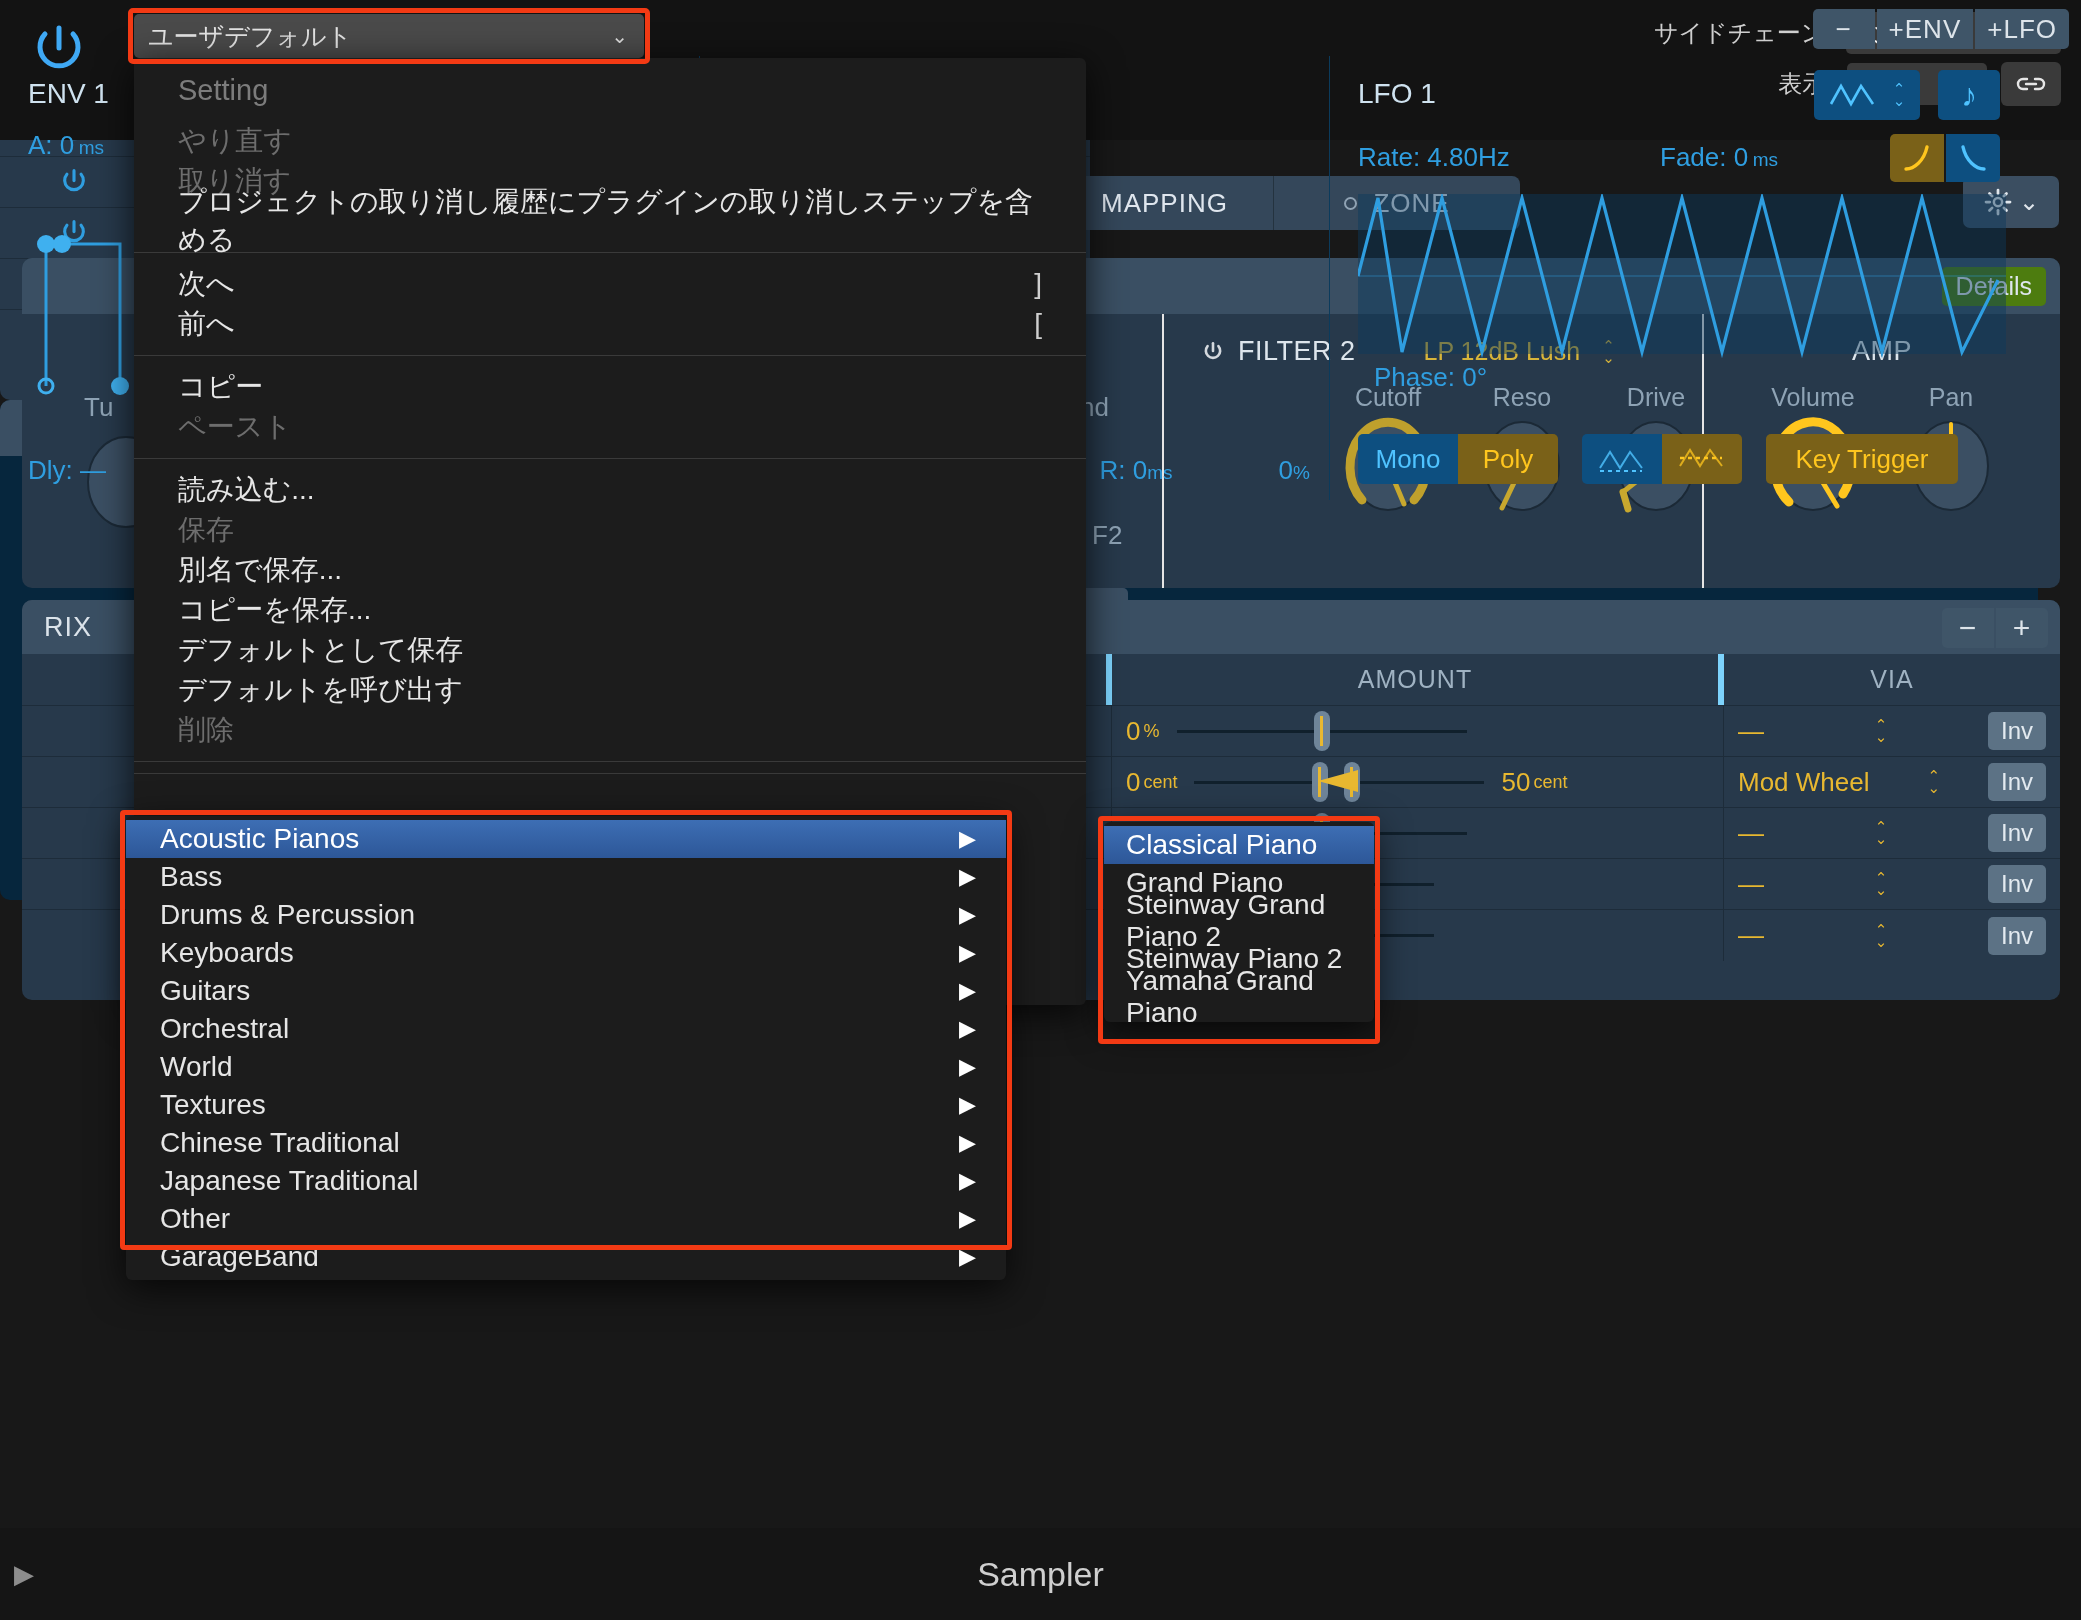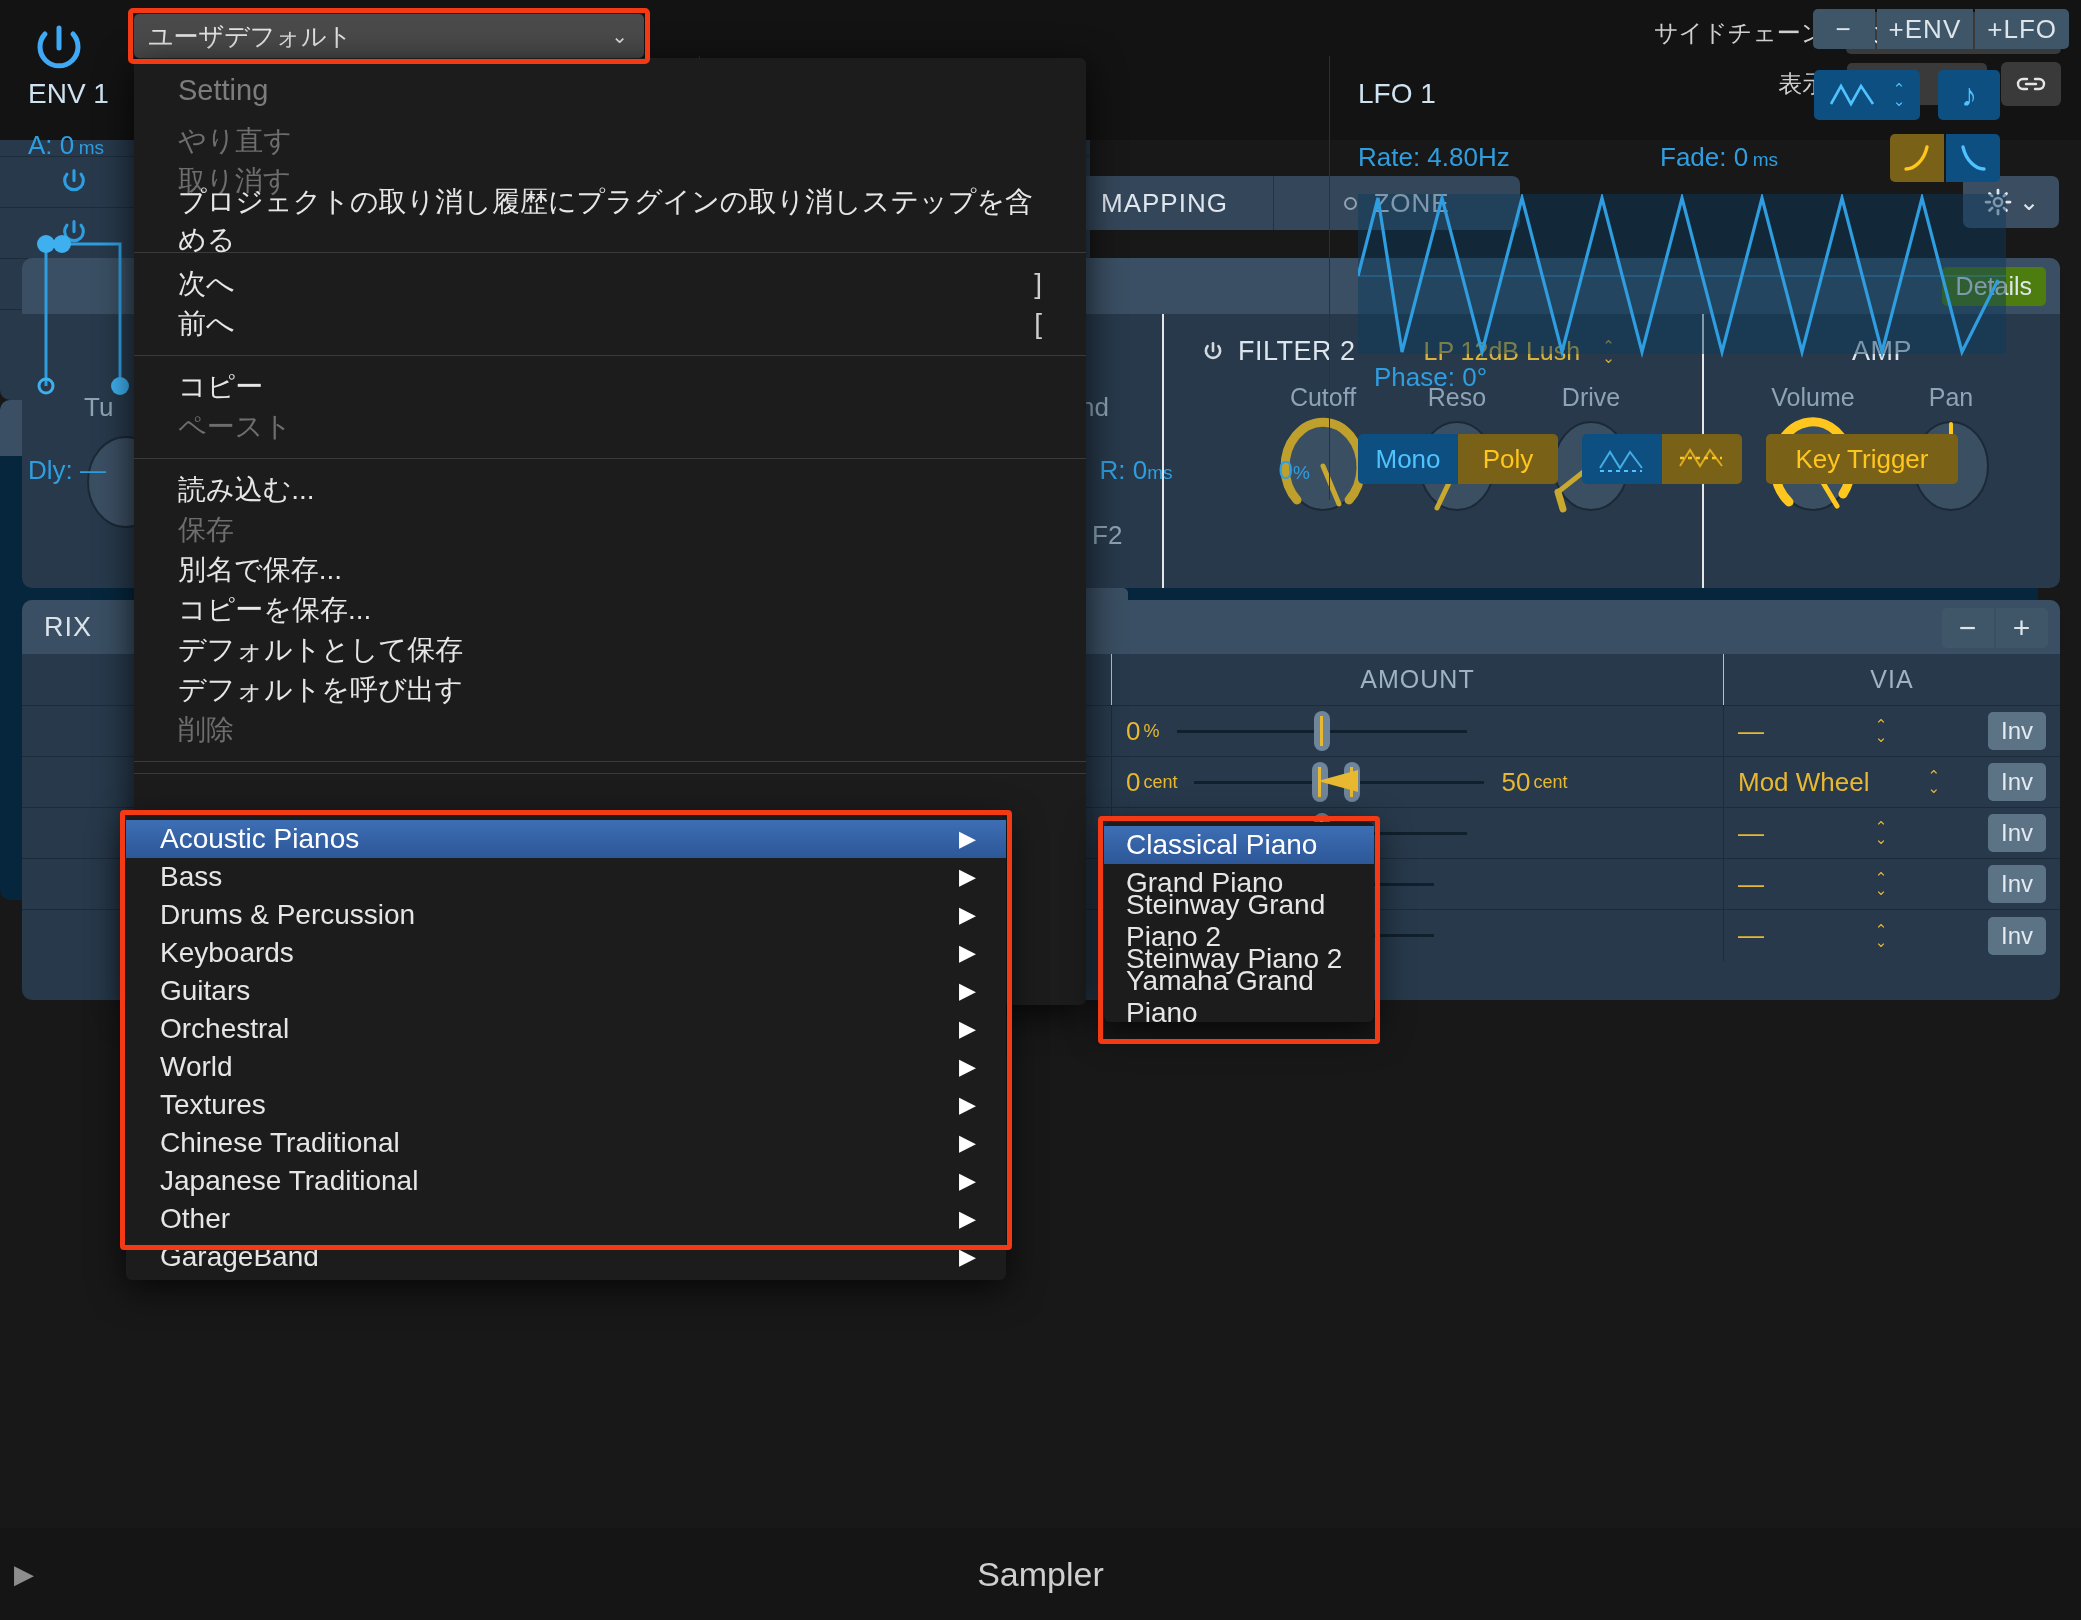--- a/index.html
+++ b/index.html
@@ -69,21 +69,21 @@
 
   
   .matrix-panel { left: 22px; top: 600px; width: 2038px; height: 400px; }
   .mx-head { height: 54px; background:#3a4f63; border-radius:10px 10px 0 0; display:flex; align-items:center; padding-left:22px; color:#dbe3ea; font-size:27px; letter-spacing:1px;}
   .mx-pm { position:absolute; right: 12px; top: 8px; display:flex; }
   .mx-pm div { width: 52px; height: 40px; background:#3f5568; display:flex; align-items:center; justify-content:center; color:#dde4ea; font-size:30px;}
   .mx-pm div:first-child { border-radius: 5px 0 0 5px; }
   .mx-pm div:last-child { border-radius: 0 5px 5px 0; margin-left:2px;}
 
   .mx-colhead { display:flex; height: 52px; border-bottom: 1px solid #1d2c3a; }
-  .mx-colhead .c { display:flex; align-items:center; justify-content:center; color:#9fb2c2; font-size:25px; letter-spacing:1px; border-right:1px solid #7dd3fc;}
+  .mx-colhead .c { display:flex; align-items:center; justify-content:center; color:#9fb2c2; font-size:25px; letter-spacing:1px; border-right:6px solid #7dd3fc;}
   .mx-row { display:flex; height: 51px; border-bottom: 1px solid #1d2c3a; }
   .mx-row .c { display:flex; align-items:center; border-right:1px solid #1d2c3a; }
   .amt-val { color:#e8b830; font-size:26px; }
   .amt-unit { color:#e8b830; font-size:18px; margin-left:3px;}
   .slider-track { height:3px; background:#10202c; flex:1; position:relative; }
   .slider-handle { position:absolute; width:16px; height:40px; background:#6f8599; border-radius:8px; top:-19px; }
   .slider-handle:after{content:""; position:absolute; left:6px; top:5px; width:3px; height:30px; background:#e8b830;}
   .via-val { color:#e8b830; font-size:26px; }
   .inv-btn { width:58px; height:38px; background:#5c7285; border-radius:5px; color:#e3eaf0; display:flex; align-items:center; justify-content:center; font-size:24px;}
 
@@ -238,21 +238,21 @@
           <path d="M12 4v7" stroke="#d4d9de" stroke-width="2.4" stroke-linecap="round"></path>
           <path d="M7 6.5a6.6 6.6 0 1 0 10 0" stroke="#d4d9de" stroke-width="2.4" fill="none" stroke-linecap="round"></path>
         </svg>
         <span class="mod-title">FILTER 2</span>
         <span class="mod-sub" style="margin-left:56px">LP 12dB Lush</span>
         <span class="stepper" style="color:#d8b53a">
             <i>⌃</i>
             <i>⌄</i>
           </span>
       </div>
-      <div style="display:flex;justify-content:center;gap:42px;padding-left:48px;margin-top:16px;">
+      <div style="display:flex;justify-content:flex-end;gap:42px;padding-left:48px;margin-top:16px;">
         <div>
           <div class="knob-label">Cutoff</div>
           <svg class="knob" viewBox="0 0 92 104">
             <ellipse cx="46" cy="54" rx="37" ry="44" fill="#3b4f63" stroke="#1b2936" stroke-width="2"></ellipse>
             <path d="M20 88 A38 45 0 1 1 72 88" fill="none" stroke="#bfa02c" stroke-width="9" stroke-linecap="round"></path>
             <path d="M46 54 L62 92" stroke="#c8a82e" stroke-width="5" stroke-linecap="round"></path>
           </svg>
         </div>
         <div>
           <div class="knob-label">Reso</div>

